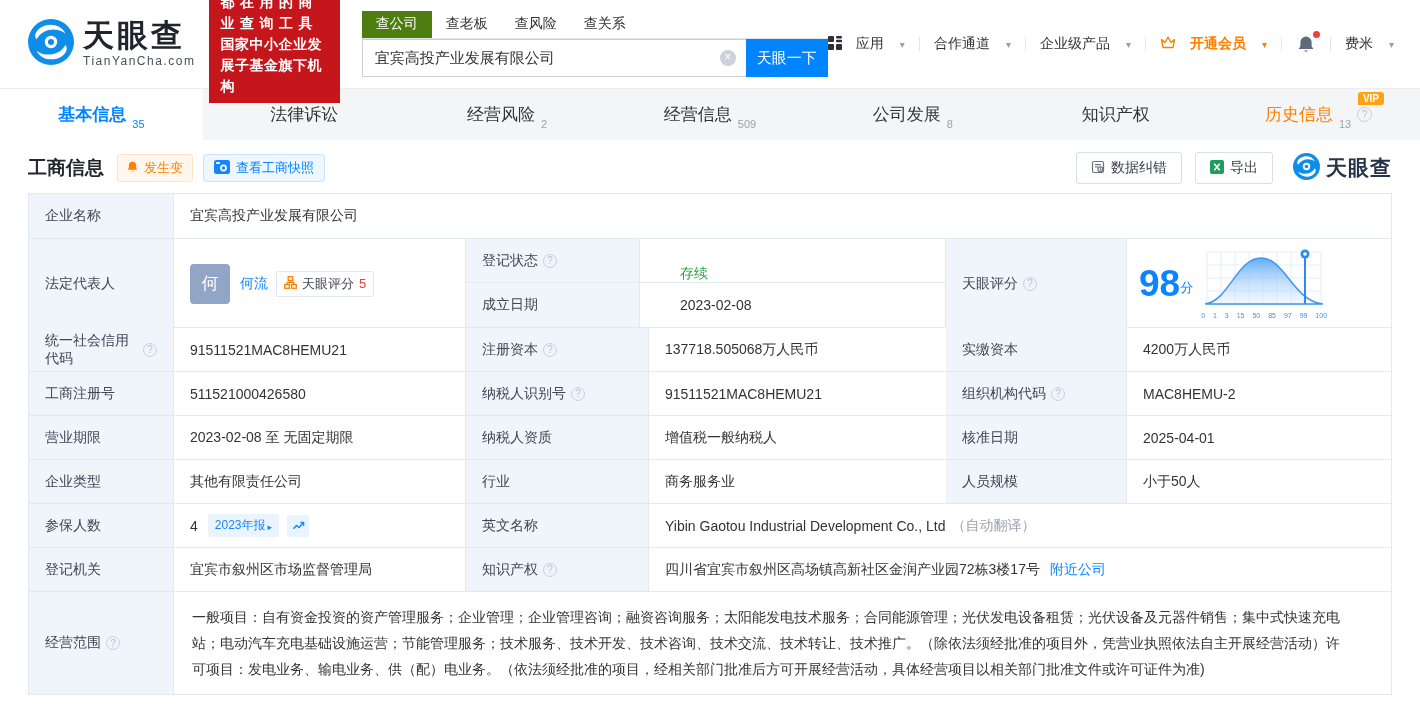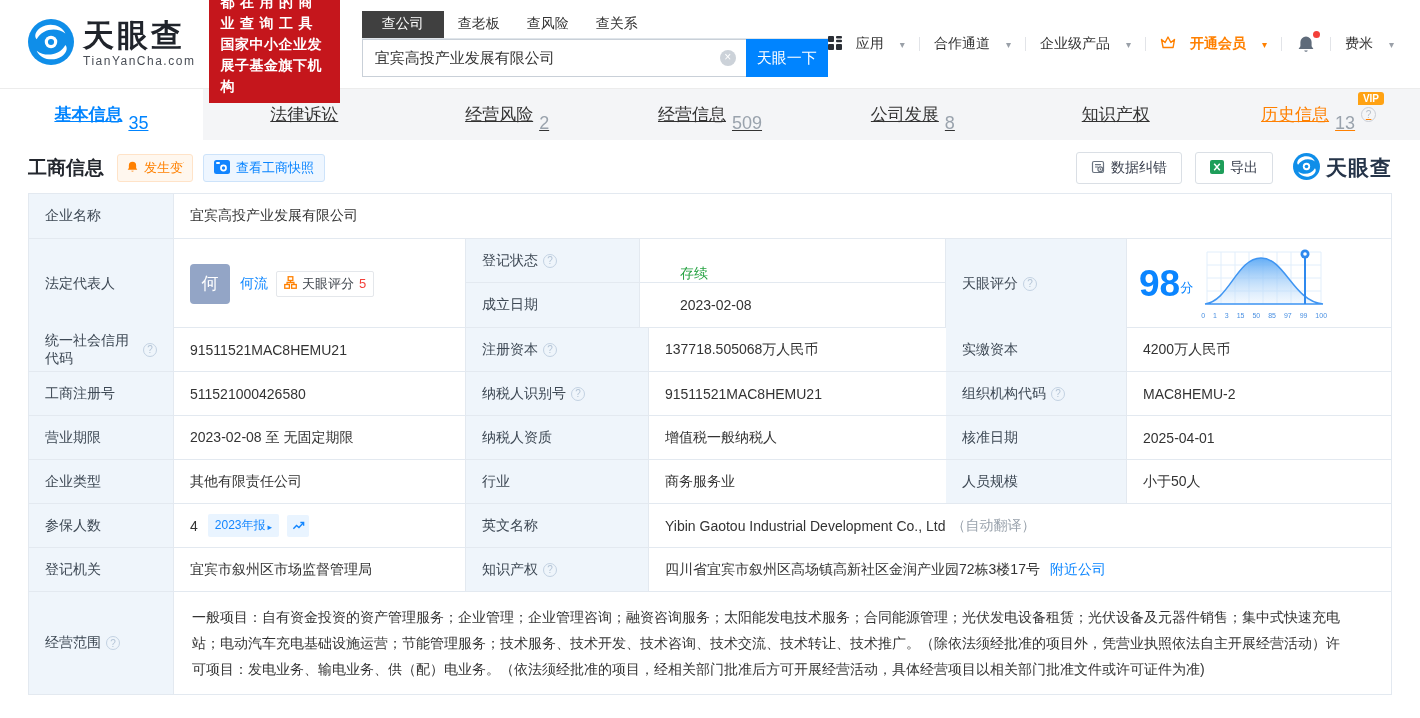--- a/index.html
+++ b/index.html
@@ -11,43 +11,43 @@
   .logo-wrap { display:flex; align-items:center; gap:9px; }
   .logo-brand { font-size:31px; font-weight:bold; color:#20242b; letter-spacing:3px; line-height:1; }
   .logo-domain { font-size:12px; color:#4a4f57; letter-spacing:1.5px; margin-top:3px; }
   .slogan { background:#c5161c; color:#fff; padding:6px 11px; margin-left:14px; font-size:14px; font-weight:bold; line-height:21px; }
   .slogan-l1 { letter-spacing:5.5px; }
   .slogan-l2 { letter-spacing:0.5px; }
 
   .search-area { margin-left:22px; width:468px; }
   .search-tabs { display:flex; align-items:flex-end; border-bottom:1px solid #dfe5ea; }
   .search-tab { font-size:14px; color:#333; margin-right:27px; padding:4px 0 5px; cursor:pointer; }
-  .search-tab.active { background:#404040; color:#fff; padding:4px 20px 5px; margin-right:14px; }
+  .search-tab.active { background:#4d7c0f; color:#fff; padding:4px 14px 5px; margin-right:14px; }
   .search-row { display:flex; }
   .search-box { position:relative; width:384px; height:38px; border:1px solid #c9d0d8; border-right:none; display:flex; align-items:center; }
   .search-input { width:100%; height:100%; border:none; outline:none; padding:0 36px 0 12px; font-size:15px; color:#333; font-family:inherit; }
   .clear-icon { position:absolute; right:10px; width:16px; height:16px; border-radius:50%; background:#ccd2d9; color:#fff; font-size:12px; line-height:15px; text-align:center; cursor:pointer; }
   .clear-icon::before { content:"×"; }
   .search-btn { width:82px; height:38px; background:#0084ff; color:#fff; font-size:15px; border:none; cursor:pointer; font-family:inherit; }
 
   .header-spacer { flex:1; }
   .top-nav { display:flex; align-items:center; font-size:14px; color:#333; white-space:nowrap; }
   .nav-item { display:flex; align-items:center; gap:14px; cursor:pointer; }
   .caret { color:#9aa0a8; font-size:10px; margin-left:2px; }
   .caret::before { content:"▾"; }
   .nav-divider { width:1px; height:14px; background:#e2e4e8; margin:0 14px; }
   .vip-nav { color:#ff8000; font-weight:bold; }
   .vip-nav .caret::before { color:#ff8000; }
   .bell-wrap { position:relative; cursor:pointer; display:flex; }
   .red-dot { position:absolute; top:-3px; right:-4px; width:7px; height:7px; border-radius:50%; background:#f3403a; }
 
   
   .main-tabs { display:flex; height:52px; background:#f4f5f7; border-top:1px solid #ececec; }
-  .main-tab { flex:1; display:flex; align-items:center; justify-content:center; font-size:17px; color:#333; position:relative; cursor:pointer;text-decoration:underline; }
-  .main-tab .count { font-size:18px; color:#9aa3ad; margin-left:6px; margin-top:18px; }
+  .main-tab { flex:1; display:flex; align-items:center; justify-content:center; font-size:17px; color:#333; position:relative; cursor:pointer; }
+  .main-tab .count { font-size:11px; color:#9aa3ad; margin-left:6px; margin-top:18px; }
   .main-tab.active { background:#fff; color:#0084ff; font-weight:bold; }
   .main-tab.active .count { color:#0084ff; font-weight:normal; }
   .main-tab.history { color:#ff8000; }
   .vip-chip { position:absolute; top:3px; right:36px; background:#ffa213; color:#fff; font-size:10px; font-weight:bold; padding:1px 5px; border-radius:3px 3px 3px 0; }
   .qmark { width:15px; height:15px; border-radius:50%; border:1px solid #c9ced6; color:#b9c0c9; font-size:10px; display:inline-flex; align-items:center; justify-content:center; margin-left:6px; font-weight:normal; }
   .qmark::before { content:"?"; }
 
   
   .section-head { display:flex; align-items:center; margin:13px 28px 10px; height:30px; }
   .section-title { font-size:19px; font-weight:bold; color:#23272e; }

